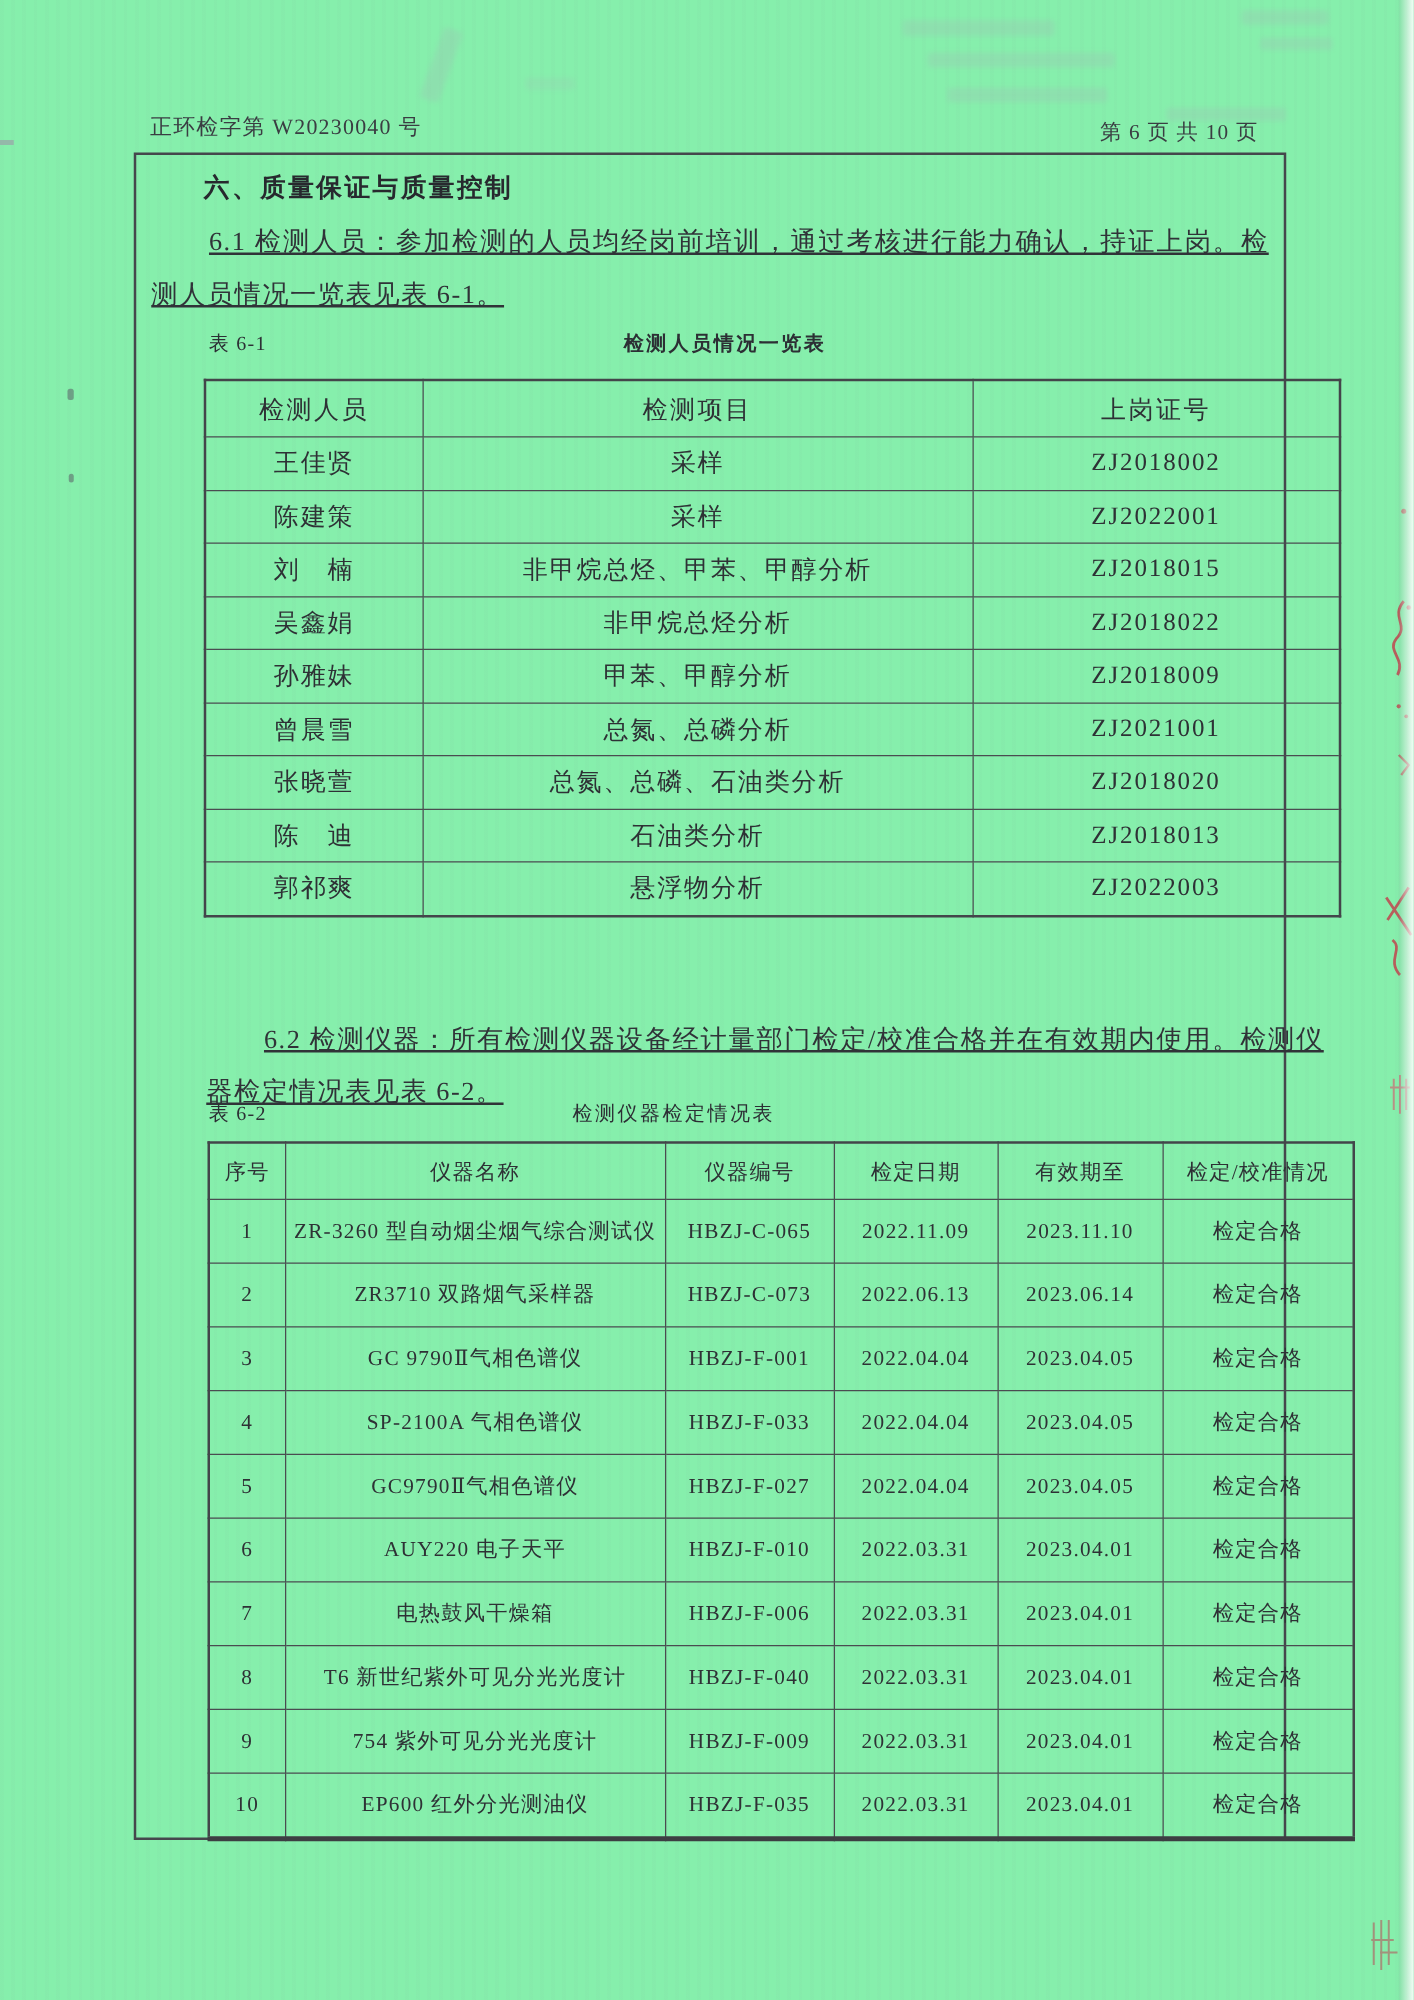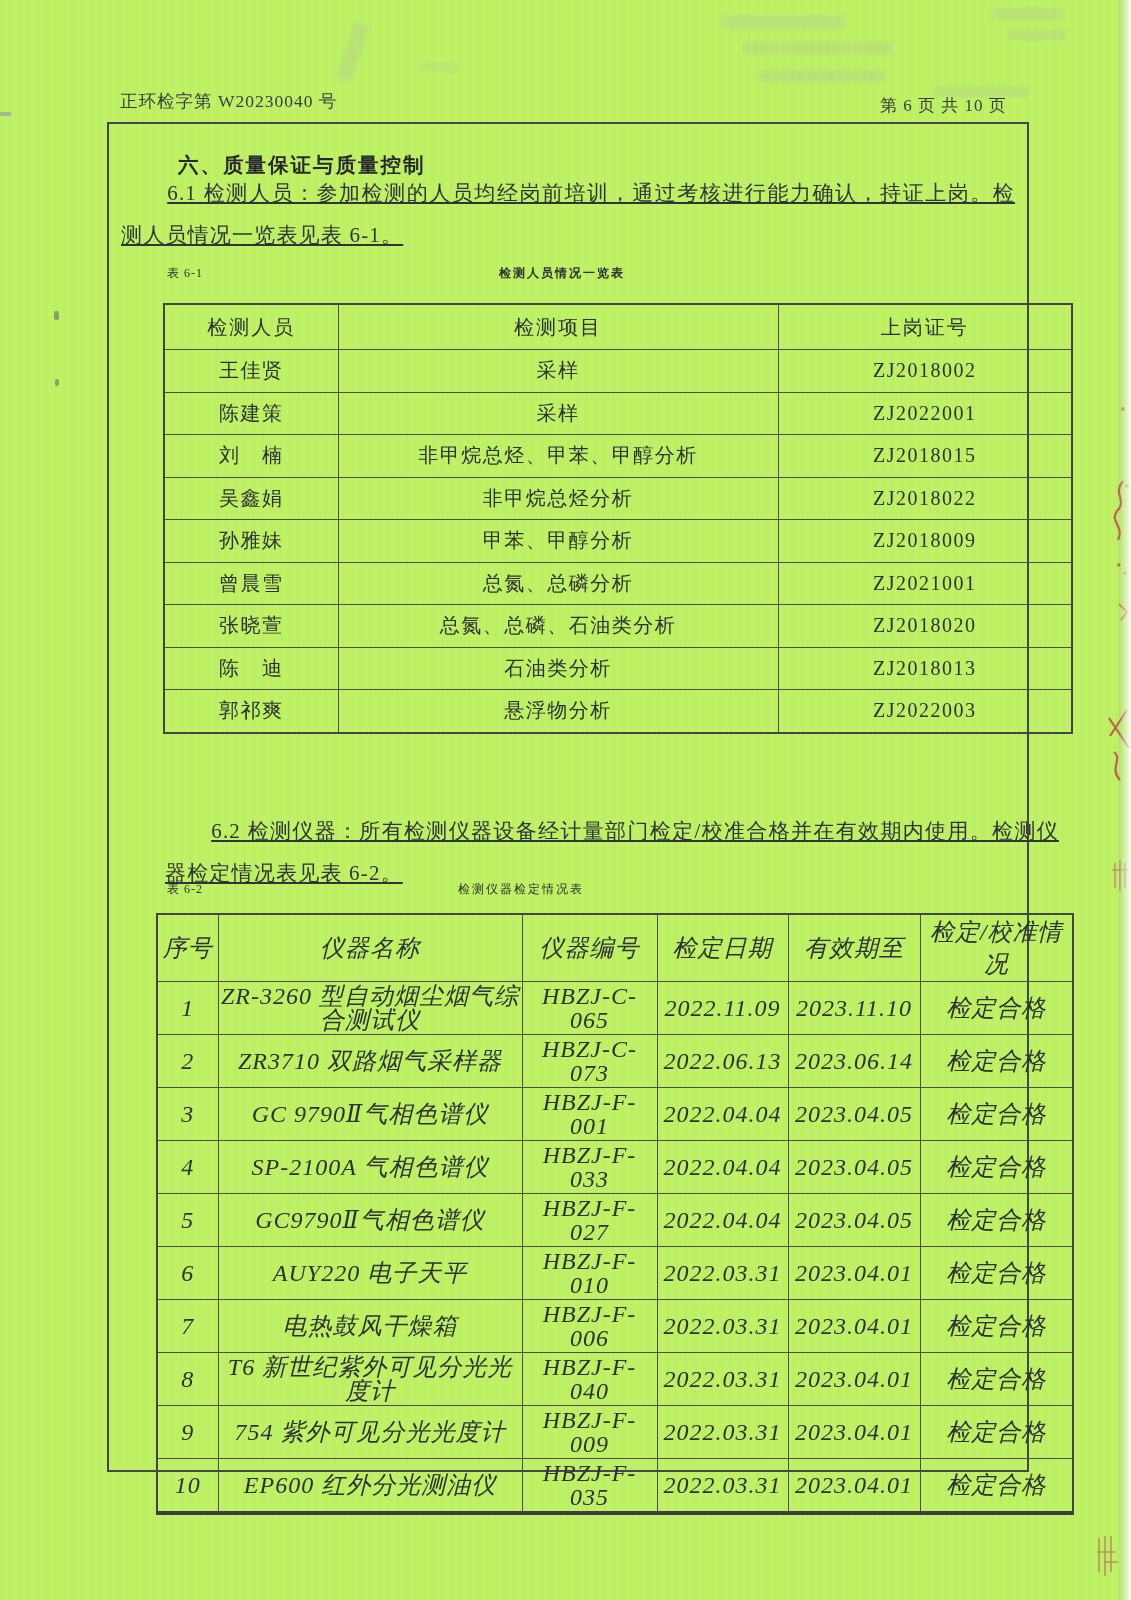--- a/index.html
+++ b/index.html
@@ -1,19 +1,19 @@
 <!DOCTYPE html>
 <html lang="zh"><head>
 <meta charset="utf-8">
 <style>
   html,body{margin:0;padding:0;background:#e9eaea;}
   .page{
     position:relative;
     width:1131px;height:1600px;
-    background:#bef264;
+    background:#86efac;
     font-family:"Liberation Serif","DejaVu Serif",serif;
     color:#2e3135;
     overflow:hidden;
   }
   
   .page::before{
     content:"";position:absolute;inset:0;
     background:repeating-linear-gradient(90deg,rgba(120,130,135,.03) 0 3px,rgba(255,255,255,0) 3px 9px);
     pointer-events:none;
   }
@@ -29,31 +29,31 @@
   .page-indicator{
     position:absolute;left:880px;top:94px;
     font-size:17px;letter-spacing:1px;color:#3a3d42;
   }
   
   .content-box{
     position:absolute;left:107px;top:122px;width:922px;height:1350px;
     border:2.5px solid #45474c;box-sizing:border-box;
   }
   .section-title{
-    position:absolute;left:52px;top:10px;margin:17px;
+    position:absolute;left:52px;top:10px;margin:2px;
     font-size:20.5px;font-weight:700;letter-spacing:2px;color:#27292e;
   }
   .para{
     position:absolute;left:12px;width:894px;margin:0;
     font-size:21px;line-height:42px;letter-spacing:1.2px;
     text-indent:2.2em;text-align:justify;color:#303338;text-decoration:underline;
   }
   .para-1{top:48px;}
   .para-2{top:686px;margin-left:44px;}
-  .tbl-caption{position:absolute;left:0;width:100%;height:28px;font-size:12px;color:#2c2f34;}
+  .tbl-caption{position:absolute;left:0;width:100%;height:28px;font-size:16px;color:#2c2f34;}
   .tbl-caption .cap-label{position:absolute;left:58px;letter-spacing:1px;}
   .cap-1{top:141px;}
   .cap-1 .cap-title{position:absolute;left:390px;letter-spacing:2px;font-weight:bold;}
   .cap-2{top:757px;}
   .cap-2 .cap-title{position:absolute;left:349px;letter-spacing:2px;}
 
   table{border-collapse:collapse;table-layout:fixed;margin-left:45px;}
   th,td{
     border:1.6px solid #4a4c50;
     text-align:center;vertical-align:middle;
@@ -61,24 +61,23 @@
   }
   
   .table-1{
     position:absolute;left:9px;top:179px;width:908px;
     border:2.2px solid #43454a;font-size:20px;
   }
   .table-1 th{height:42px;letter-spacing:2px;}
   .table-1 td{height:39.5px;letter-spacing:1.5px;}
   
   .table-2{
-    position:absolute;left:2px;top:789px;width:916px;
+    position:absolute;left:12px;top:789px;width:916px;
     border:2.2px solid #43454a;border-bottom:4px solid #3c3e42;
-    font-size:24px;
-    font-style:italic;
+    font-size:17px;
   }
   .table-2 th{height:42px;letter-spacing:1px;}
   .table-2 td{height:46px;line-height:24px;letter-spacing:1px;padding:2px 4px;box-sizing:content-box;}
   .table-2 td:nth-child(2){padding:2px 2px;}
   
   .smudge{position:absolute;background:#a7b0b7;opacity:.22;filter:blur(2px);border-radius:3px;}
   .sm1{left:345px;top:22px;width:16px;height:60px;transform:rotate(20deg);}
   .sm2{left:722px;top:16px;width:122px;height:13px;}
   .sm3{left:742px;top:42px;width:150px;height:12px;}
   .sm4{left:758px;top:70px;width:128px;height:12px;}

